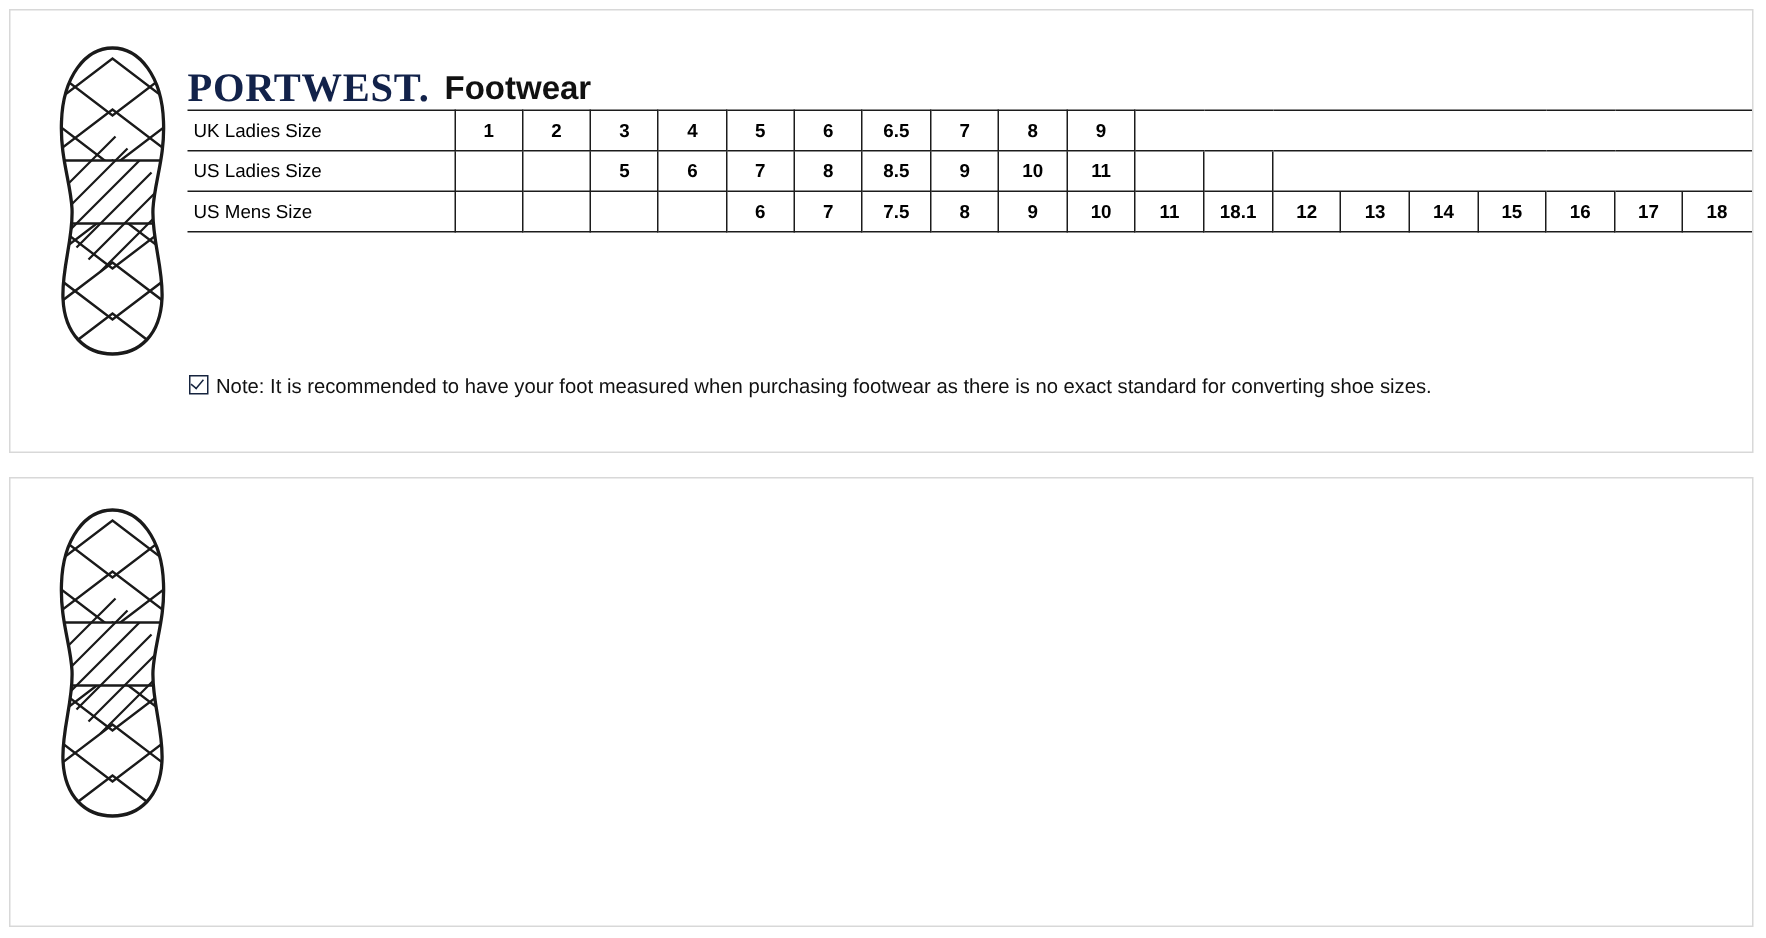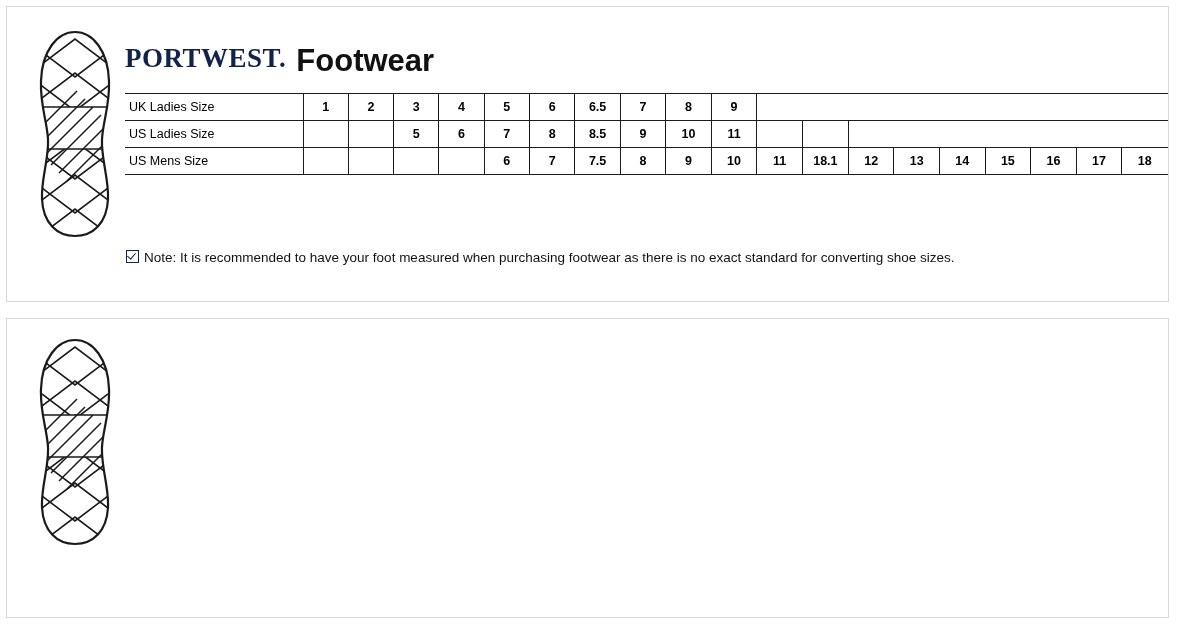--- a/index.html
+++ b/index.html
@@ -34,46 +34,46 @@
   }
   #sole-portwest { top: 22px; }
   #sole-base { top: 18px; }
 
   
   .pw-header {
     position: absolute;
     left: 118px;
     top: 36px;
     display: flex;
-    align-items: flex-start;
+    align-items: center;
     gap: 10px;
   }
   .pw-logo {
     font-family: "Liberation Serif", serif;
     font-size: 27px;
     font-weight: bold;
     letter-spacing: 0.5px;
     color: #12224a;
     position: relative;
   }
   .pw-logo .dot {
     font-size: 27px;
   }
   .pw-footwear {
     font-family: "Liberation Sans", sans-serif;
-    font-size: 31px;
+    font-size: 22px;
     font-weight: bold;
     color: #111;
   }
 
   
   #pw-table {
     position: absolute;
     left: 118px;
-    top: 86px;
+    top: 66px;
     border-collapse: collapse;
     font-size: 12.5px;
   }
   #pw-table td {
     border-bottom: 1px solid #1c1c1c;
     height: 26px;
     text-align: center;
     font-weight: bold;
     padding: 0;
   }

